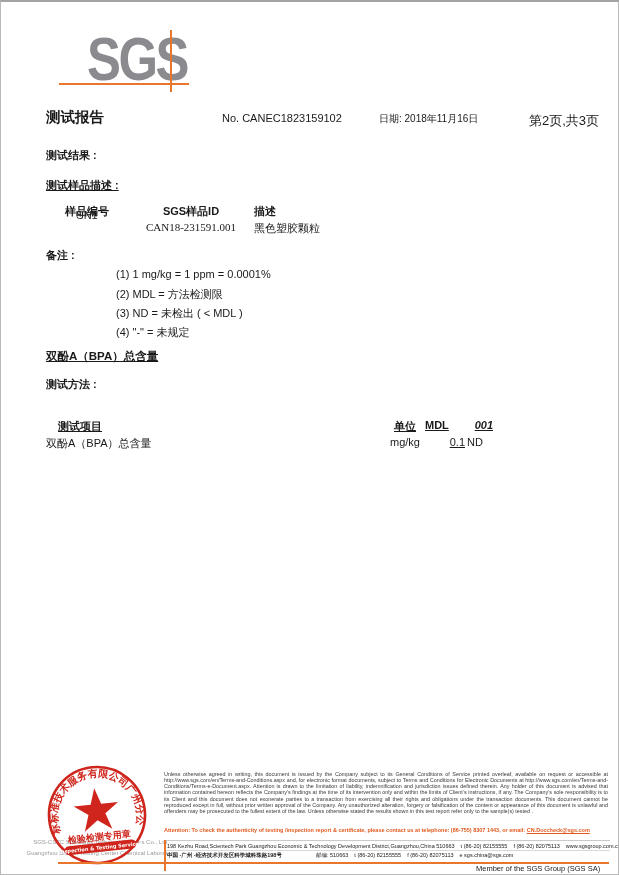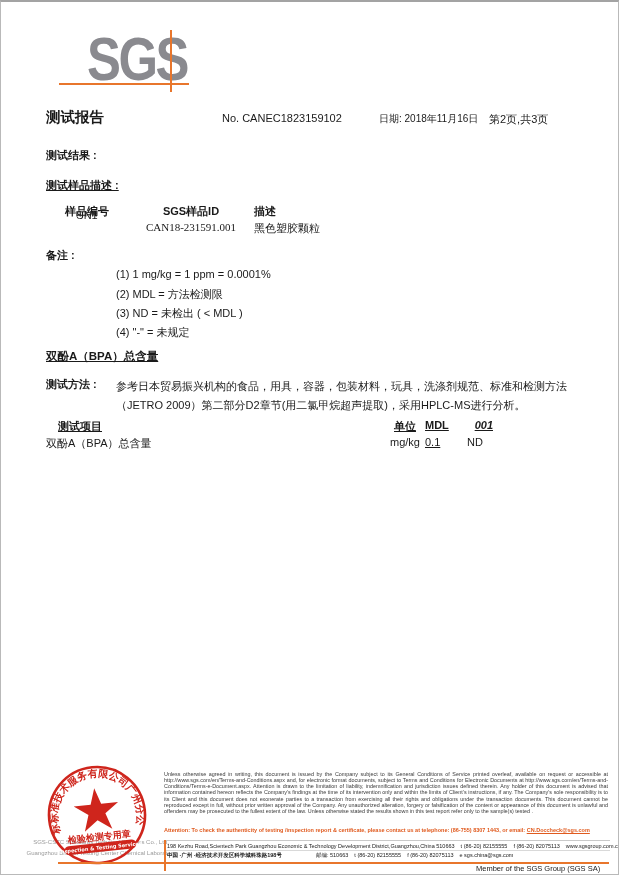--- a/index.html
+++ b/index.html
@@ -11,21 +11,21 @@
   .abs{position:absolute;}
   
   .logo-text{left:86px; top:26px; font-size:62px; font-weight:bold; color:#8a8a8f;
     letter-spacing:-3px; line-height:1; transform:scaleX(.82); transform-origin:left top;}
   .logo-hline{left:58px; top:81px; width:130px; height:2px; background:#e8762c;}
   .logo-vline{left:169px; top:28px; width:2px; height:62px; background:#e8762c;}
   
   .doc-title{left:45px; top:106px; font-size:14.5px; font-weight:bold;}
   .report-no{left:221px; top:110px; font-size:11px;}
   .report-date{left:378px; top:110px; font-size:10px;}
-  .report-page{left:488px; top:110px; font-size:11px;}
+  .report-page{left:528px; top:110px; font-size:13px;}
   .lbl{font-size:11px; font-weight:bold;text-align:center;}
   .body-txt{font-size:11px;}
   .u{text-decoration:underline;}
   
   .st-h{font-weight:bold; font-size:11px; text-align:center;}
   
   .note-line{left:115px; font-size:11px;}
   
   .rt-h{font-size:11px; font-weight:bold; text-decoration:underline;}
   .rt-c{font-size:11px;}
@@ -73,29 +73,28 @@
   <div class="abs body-txt" style="left:253px; top:219px;">黑色塑胶颗粒</div>
 
   <div class="abs lbl" style="left:45px; top:246px;">备注 :</div>
   <div class="abs note-line" style="top:266px;">(1) 1 mg/kg = 1 ppm = 0.0001%</div>
   <div class="abs note-line" style="top:285px;">(2) MDL = 方法检测限</div>
   <div class="abs note-line" style="top:304px;">(3) ND = 未检出 ( &lt; MDL )</div>
   <div class="abs note-line" style="top:323px;">(4) "-" = 未规定</div>
 
   <div class="abs lbl u" style="left:45px; top:347px; font-size:11.5px;">双酚A（BPA）总含量</div>
   <div class="abs lbl" style="left:45px; top:375px;">测试方法 :</div>
-  <div class="abs body-txt" style="left:115px; top:375px; width:462px; line-height:19px;">参考日本贸易振兴机构的食品，用具，容器，包装材料，玩具，洗涤剂规范、标准和检测方法（JETRO 2009）第二部分D2章节(用二氯甲烷超声提取)，采用HPLC-MS进行分析。</div>
 
   <div class="abs rt-h" style="left:57px; top:417px;">测试项目</div>
   <div class="abs rt-h" style="left:384px; top:417px; width:40px; text-align:center;">单位</div>
   <div class="abs rt-h" style="left:424px; top:417px; width:40px; text-align:left;">MDL</div>
   <div class="abs rt-h ital" style="left:456px; top:417px; width:36px; text-align:right;">001</div>
   <div class="abs rt-c" style="left:45px; top:434px;">双酚A（BPA）总含量</div>
   <div class="abs rt-c" style="left:384px; top:434px; width:40px; text-align:center;">mg/kg</div>
-  <div class="abs rt-c" style="left:424px; top:434px; width:40px; text-align:left;text-decoration:underline;">0.1</div>
+  <div class="abs rt-c" style="left:424px; top:434px; width:40px; text-align:right;text-decoration:underline;">0.1</div>
   <div class="abs rt-c" style="left:456px; top:434px; width:36px; text-align:center;">ND</div>
 
   <div class="abs company-lines">
     <div>SGS-CSTC Standards Technical Services Co., Ltd.</div>
     <div>Guangzhou Branch Testing Center Chemical Laboratory</div>
   </div>
 
   <div class="abs stamp-wrap">
     <svg width="106" height="106" viewBox="0 0 106 106">
       <g transform="rotate(-6 53 53)">

